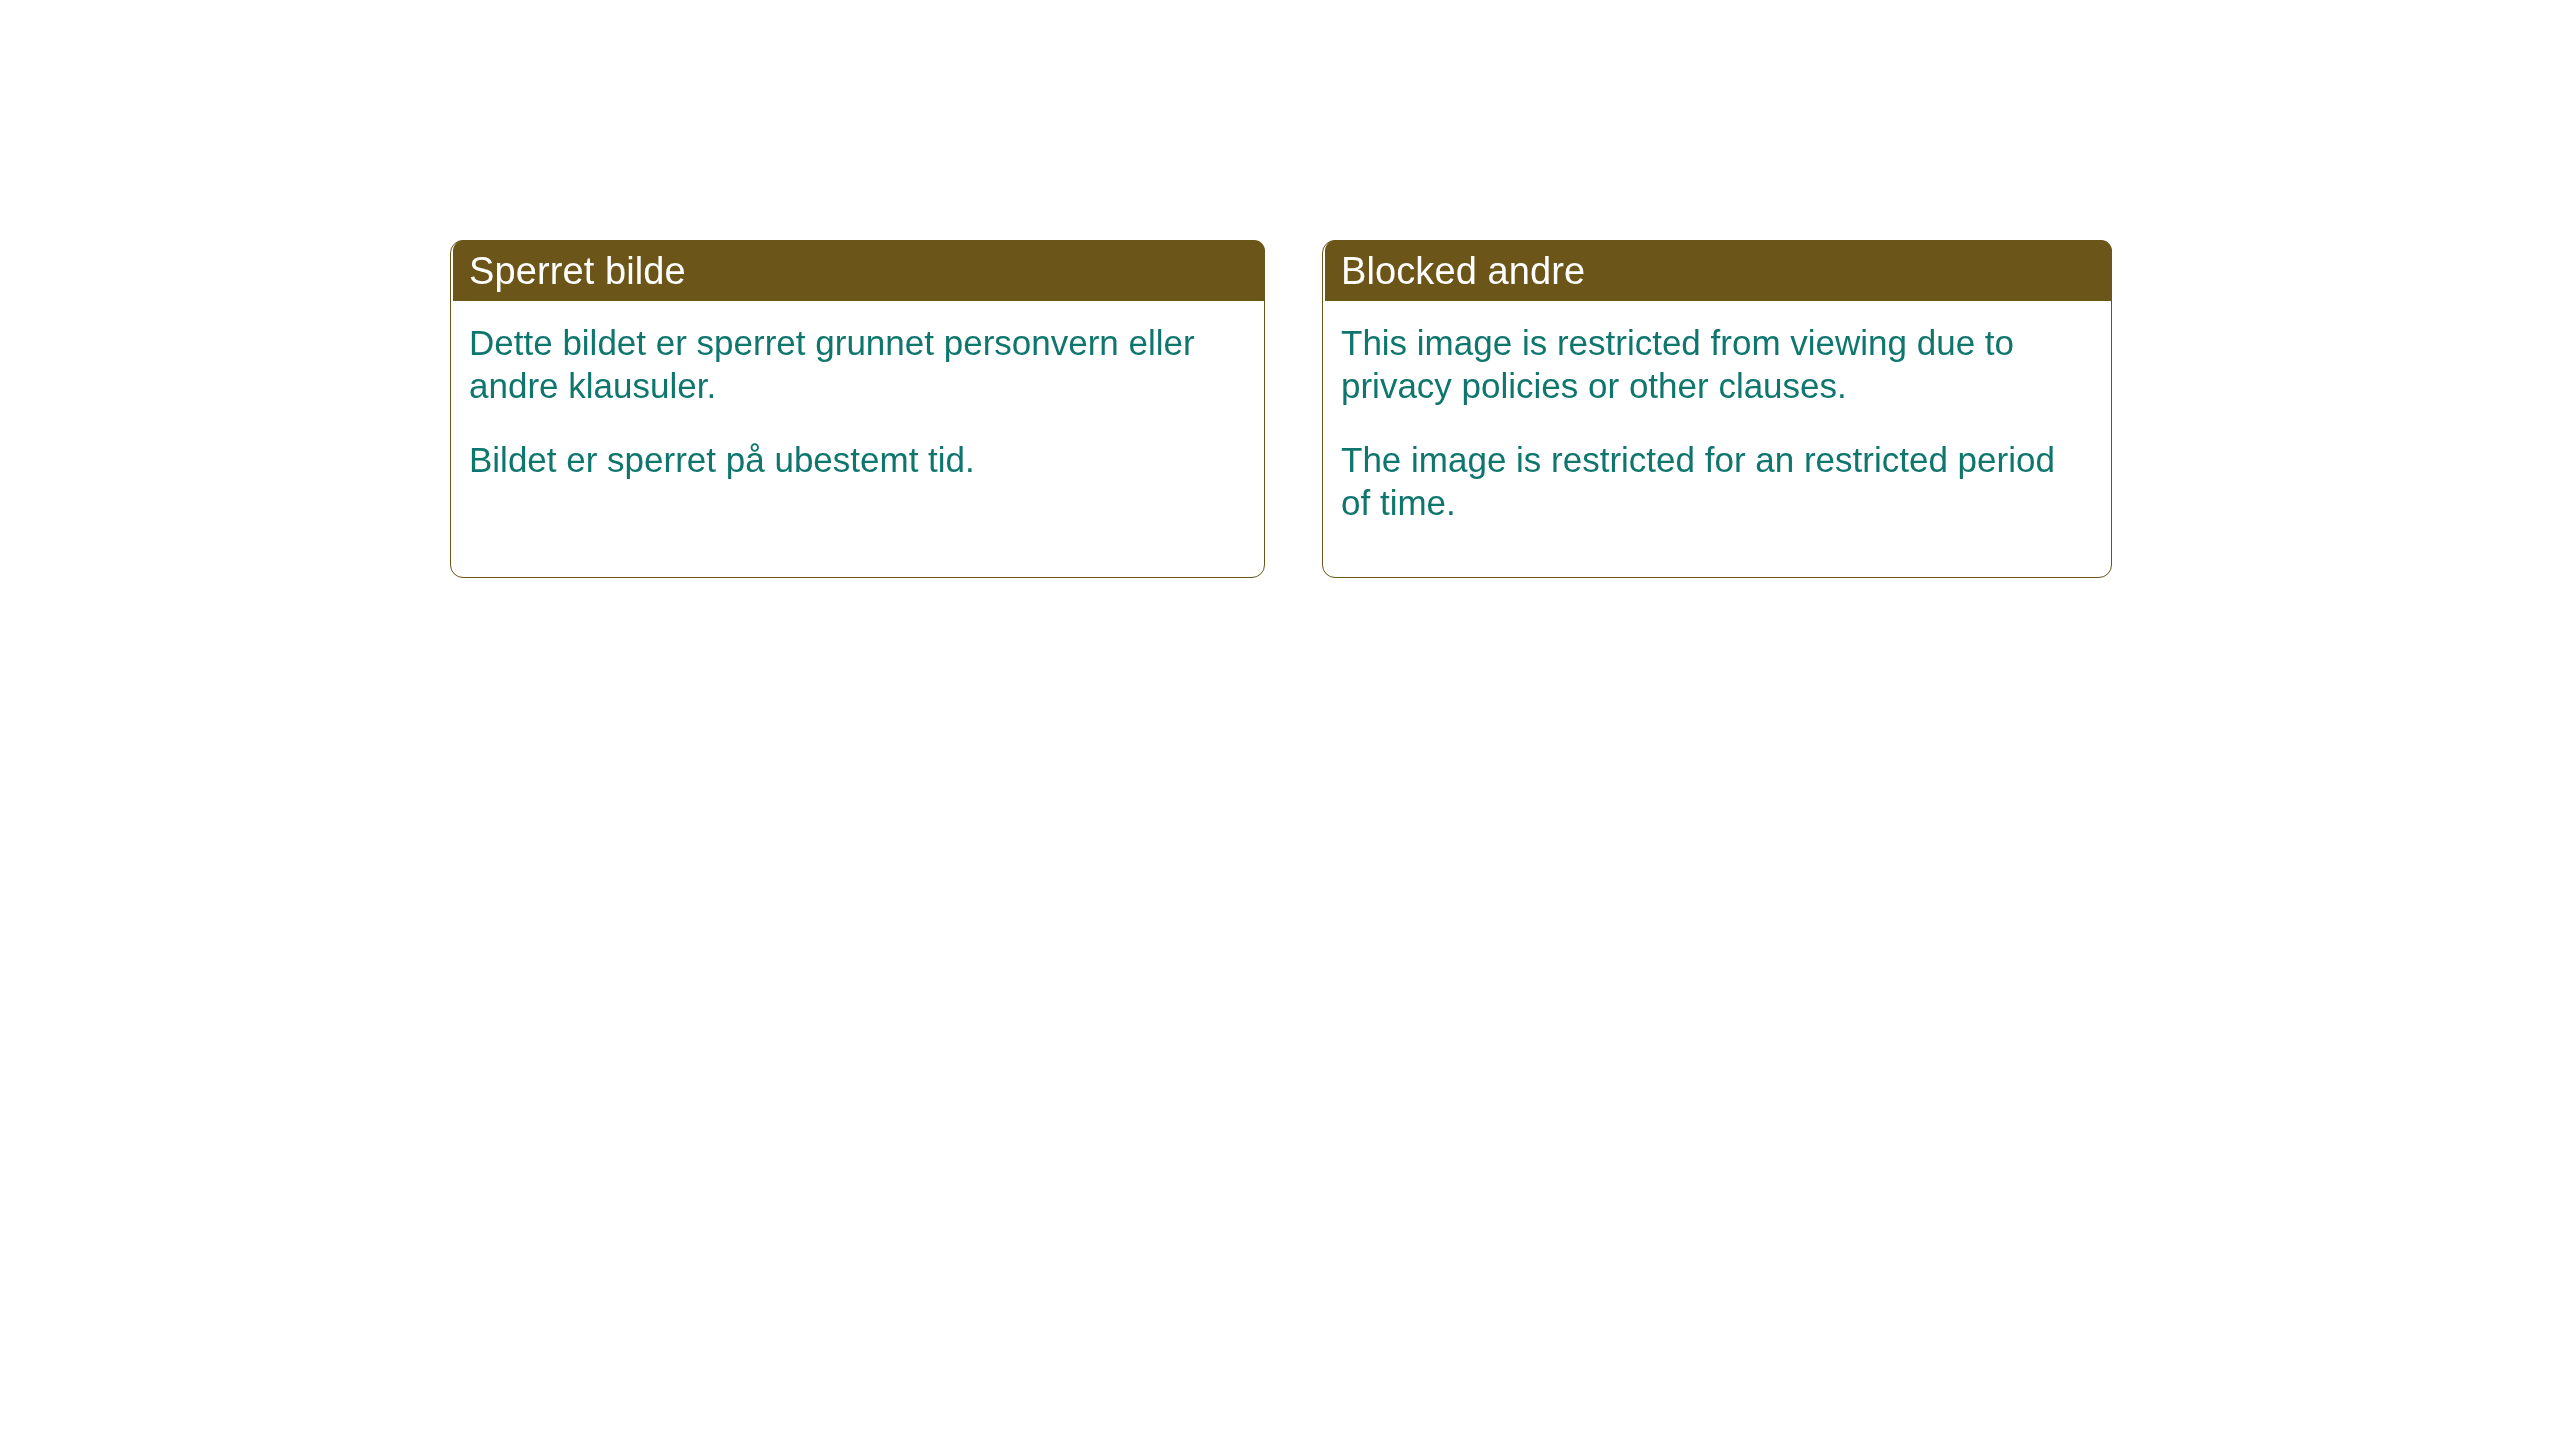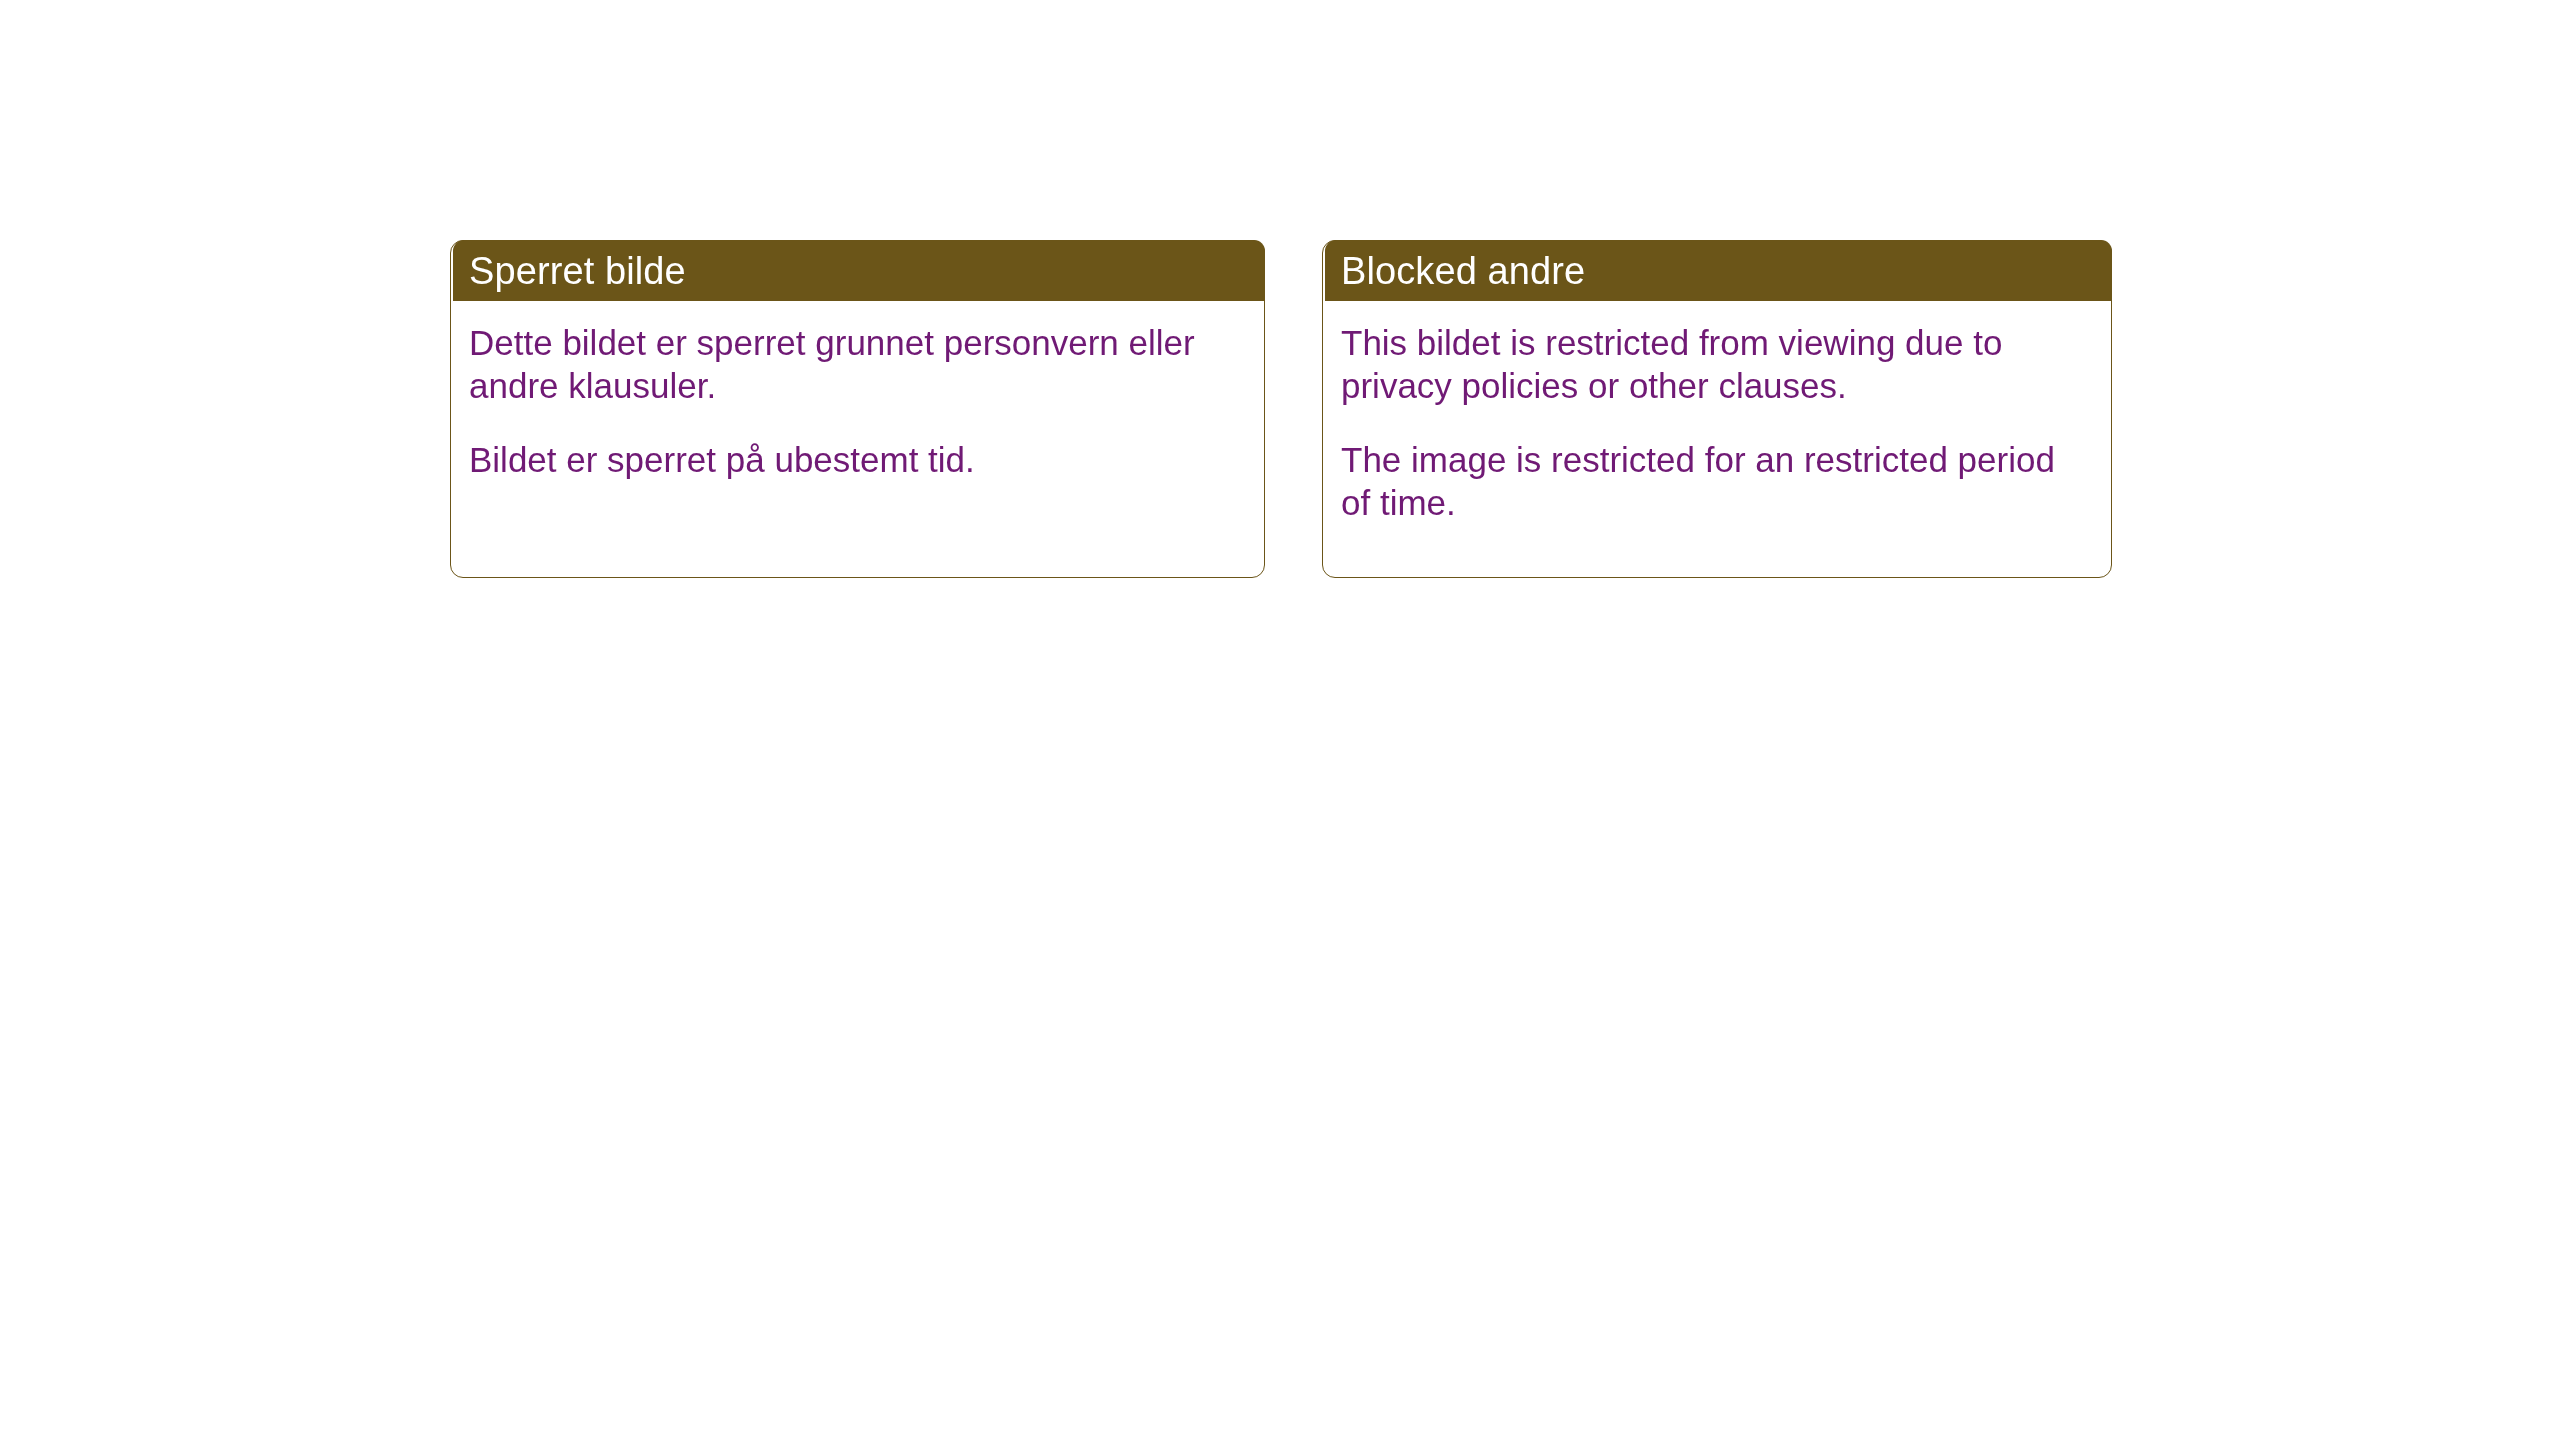--- a/index.html
+++ b/index.html
@@ -63,21 +63,21 @@
     letter-spacing: 0.1px;
     white-space: nowrap;
   }
 
   .card-body {
     padding: 20px 22px 24px 18px;
     flex: 1 1 auto;
   }
 
   .card-paragraph {
-    color: #701a75;
+    color: #0f766e;
     font-size: 35px;
     line-height: 43px;
     font-weight: 400;
     margin: 0;
   }
 
   .card-paragraph + .card-paragraph {
     margin-top: 31px;
   }
 </style>
@@ -94,18 +94,18 @@
       <p class="card-paragraph">Dette bildet er sperret grunnet personvern eller andre klausuler.</p>
       <p class="card-paragraph">Bildet er sperret på ubestemt tid.</p>
     </div>
   </section>
 
   <section class="notice-card card-right">
     <header class="card-header">
       <span class="card-title">Blocked andre</span>
     </header>
     <div class="card-body">
-      <p class="card-paragraph">This bildet is restricted from viewing due to privacy policies or other clauses.</p>
+      <p class="card-paragraph">This image is restricted from viewing due to privacy policies or other clauses.</p>
       <p class="card-paragraph">The image is restricted for an restricted period of time.</p>
     </div>
   </section>
 
 </div>
 
 </body></html>

